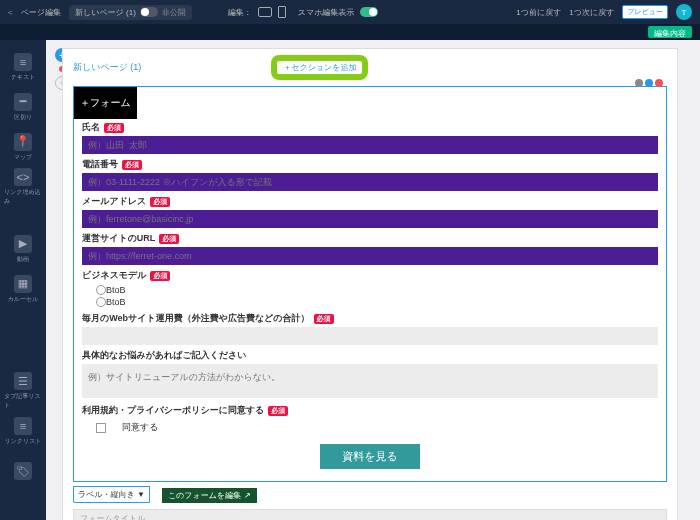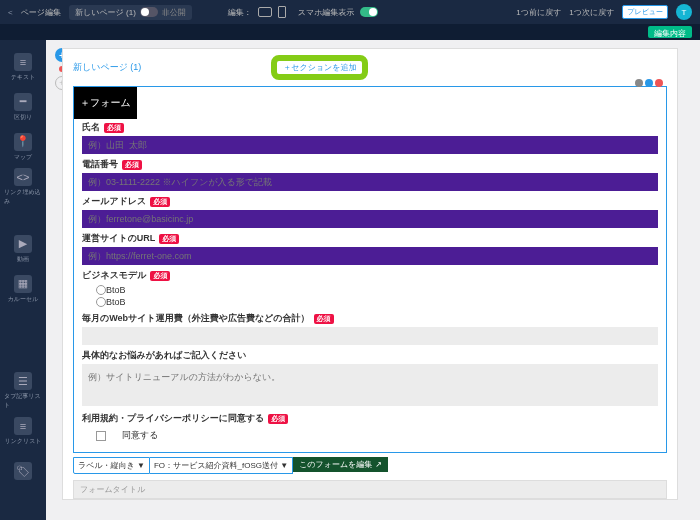--- a/index.html
+++ b/index.html
@@ -35,26 +35,26 @@
 .fh{width:8px;height:8px;border-radius:50%}
 .fh1{background:#e55}.fh2{background:#2898e8}.fh3{background:#888}
 .form-body{padding:0px 8px 6px}
 .field{margin-bottom:2px}
 .label{font-size:9px;font-weight:700;display:flex;align-items:center;gap:4px;padding:2px 0}
 .req{background:#e14;color:#fff;font-size:7px;padding:0 3px;border-radius:2px}
 .input{width:100%;background:#4c1d95;border:none;padding:4px 6px;font-size:9px;color:#888}
 .radio-row{padding:1px 0 1px 14px;font-size:9px;display:flex;align-items:center;}
 .radio{width:10px;height:10px;border:1px solid #999;border-radius:50%;display:inline-block}
 .select{width:100%;background:#ececec;border:none;padding:5px 6px;height:18px}
-.textarea{width:100%;background:#ececec;border:none;padding:7px 6px;font-size:9px;color:#888;height:42px;resize:none}
+.textarea{width:100%;background:#ececec;border:none;padding:7px 6px;font-size:9px;color:#888;height:34px;resize:none}
 .check-row{padding:2px 0 2px 14px;font-size:9px;display:flex;align-items:center;gap:16px}
 .cbox{width:10px;height:10px;border:1px solid #999;display:inline-block}
 .submit-wrap{text-align:center;padding:6px 0}
 .submit{background:#329a9a;color:#fff;padding:5px 22px;font-size:11px;display:inline-block;cursor:pointer}
-.form-footer{margin:4px 10px 6px;display:flex;align-items:flex-start;gap:0;font-size:8px}
+.form-footer{margin:4px 10px 6px;display:flex;align-items:flex-end;gap:12px;font-size:8px}
 .ff-sel{background:#fff;border:1px solid #2898e8;padding:2px 4px;color:#333;border-radius:0 0 0 2px}
 .ff-sel2{background:#fff;border:1px solid #2898e8;border-left:none;padding:2px 4px;color:#333}
 .ff-btn{background:#14532d;color:#fff;padding:2px 6px;cursor:pointer;display:flex;align-items:center;gap:3px}
 .ff-title{margin:0 10px;background:#ececec;border:1px solid #ddd;padding:3px 6px;font-size:8px;color:#999}
 .preview-btn{background:#fff;border:1px solid #2898e8;color:#2898e8;padding:1px 4px;border-radius:2px;font-size:7px}
 .tr-btn{background:#15b5d4;color:#fff;width:16px;height:16px;border-radius:8px;display:flex;align-items:center;justify-content:center;font-size:8px}
 </style>
 </head>
 <body>
 
@@ -203,26 +203,26 @@
           <div class="field">
             <div class="label">
                 <span>利用規約・プライバシーポリシーに同意する</span>
                 <span class="req">必須</span>
               </div>
             <div class="check-row">
                 <span class="cbox"></span>
                 <span>同意する</span>
               </div>
           </div>
+          <div class="submit-wrap"><span class="submit">資料を見る</span></div>
         </div>
       </div>
 
       <div class="form-footer">
         <span class="ff-sel">ラベル・縦向き ▼</span>
-        <span class="ff-sel2">FO：サービス紹介資料_fOSG送付 ▼</span>
         <span class="ff-btn">
             <span>このフォームを編集</span>
             <span>↗</span>
           </span>
       </div>
       <div class="ff-title">フォームタイトル</div>
     </div>
   </div>
 </div>
 

